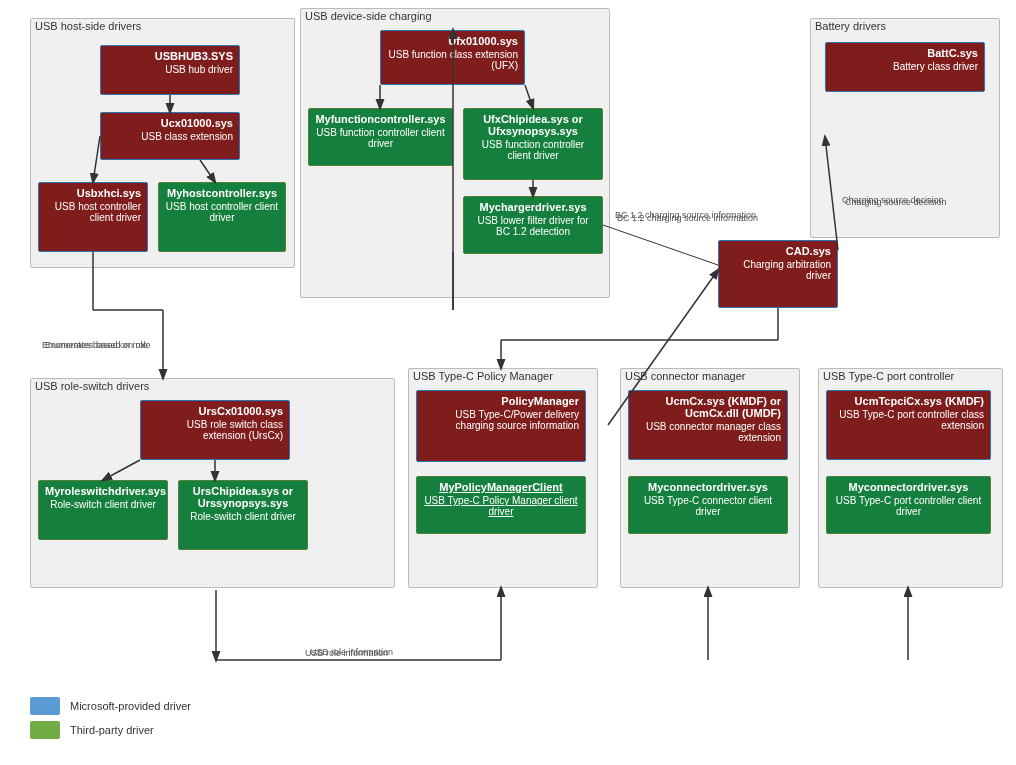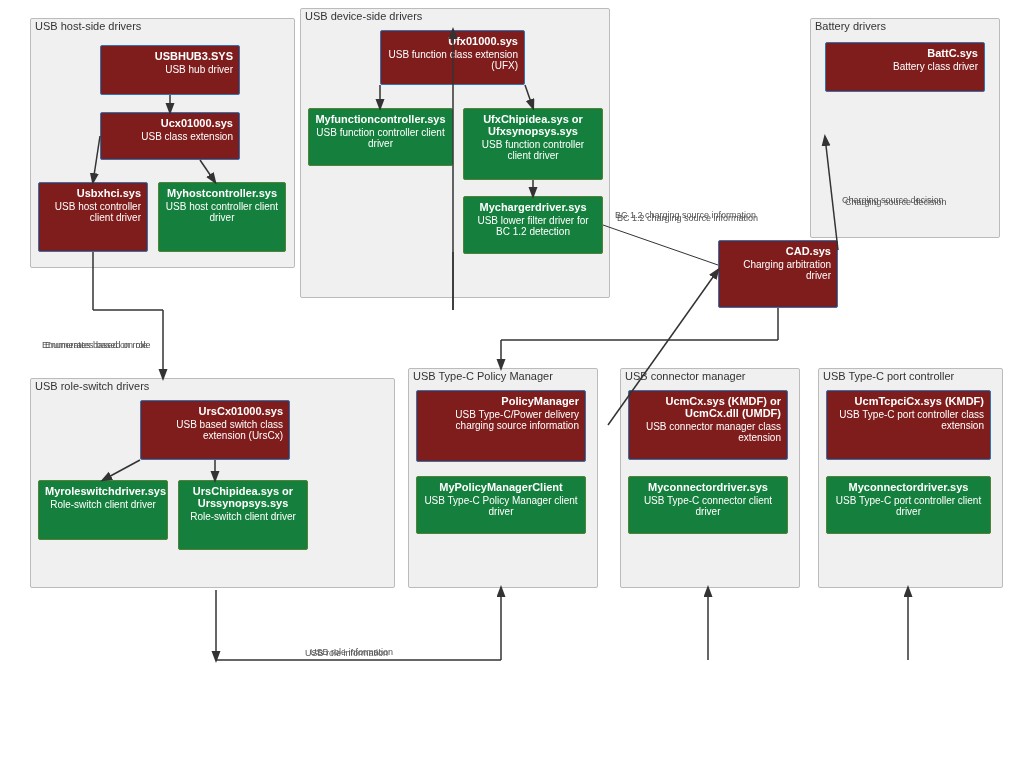--- a/index.html
+++ b/index.html
@@ -110,21 +110,21 @@
     <span class="box-desc">USB host controller client driver</span>
   </div>
 
   <div class="box-green" style="left:158px; top:182px; width:128px; height:70px;">
     <span class="box-title">Myhostcontroller.sys</span>
     <span class="box-desc">USB host controller client driver</span>
   </div>
 
   <div class="group-box" style="left:300px; top:8px; width:310px; height:290px;">
   </div>
-  <span class="group-label" style="left:305px; top:10px;">USB device-side drivers</span>
+  <span class="group-label" style="left:305px; top:10px;">USB device-side charging</span>
 
   <div class="box-blue" style="left:380px; top:30px; width:145px; height:55px;">
     <span class="box-title">Ufx01000.sys</span>
     <span class="box-desc">USB function class extension (UFX)</span>
   </div>
 
   <div class="box-green" style="left:308px; top:108px; width:145px; height:58px;">
     <span class="box-title">Myfunctioncontroller.sys</span>
     <span class="box-desc">USB function controller client driver</span>
   </div>
@@ -153,21 +153,21 @@
     <span class="box-title">CAD.sys</span>
     <span class="box-desc">Charging arbitration driver</span>
   </div>
 
   <div class="group-box" style="left:30px; top:378px; width:365px; height:210px;">
   </div>
   <span class="group-label" style="left:35px; top:380px;">USB role-switch drivers</span>
 
   <div class="box-blue" style="left:140px; top:400px; width:150px; height:60px;">
     <span class="box-title">UrsCx01000.sys</span>
-    <span class="box-desc">USB based switch class extension (UrsCx)</span>
+    <span class="box-desc">USB role switch class extension (UrsCx)</span>
   </div>
 
   <div class="box-green" style="left:38px; top:480px; width:130px; height:60px;">
     <span class="box-title">Myroleswitchdriver.sys</span>
     <span class="box-desc">Role-switch client driver</span>
   </div>
 
   <div class="box-green" style="left:178px; top:480px; width:130px; height:70px;">
     <span class="box-title">UrsChipidea.sys or Urssynopsys.sys</span>
     <span class="box-desc">Role-switch client driver</span>
@@ -175,21 +175,21 @@
 
   <div class="group-box" style="left:408px; top:368px; width:190px; height:220px;">
   </div>
   <span class="group-label" style="left:413px; top:370px;">USB Type-C Policy Manager</span>
 
   <div class="box-blue" style="left:416px; top:390px; width:170px; height:72px;">
     <span class="box-title">PolicyManager</span>
     <span class="box-desc">USB Type-C/Power delivery charging source information</span>
   </div>
 
-  <div class="box-green" style="left:416px; top:476px; width:170px; height:58px;">
+  <div class="box-green" style="left:416px; top:476px; width:170px; height:58px;text-decoration:underline;">
     <span class="box-title">MyPolicyManagerClient</span>
     <span class="box-desc">USB Type-C Policy Manager client driver</span>
   </div>
 
   <div class="group-box" style="left:620px; top:368px; width:180px; height:220px;">
   </div>
   <span class="group-label" style="left:625px; top:370px;">USB connector manager</span>
 
   <div class="box-blue" style="left:628px; top:390px; width:160px; height:70px;">
     <span class="box-title">UcmCx.sys (KMDF) or UcmCx.dll (UMDF)</span>
@@ -276,14 +276,24 @@
   </svg>
 
   <span style="position:absolute; left:617px; top:213px; font-size:9px; color:#555; white-space:nowrap;">BC 1.2 charging source information</span>
 
   <span style="position:absolute; left:842px; top:195px; font-size:9px; color:#555; white-space:nowrap;">Charging source decision</span>
 
   <span style="position:absolute; left:42px; top:340px; font-size:9px; color:#555; white-space:nowrap;">Enumerates based on role</span>
 
   <span style="position:absolute; left:305px; top:648px; font-size:9px; color:#555; white-space:nowrap;">USB role information</span>
 
+  <div class="legend-area">
+    <div class="legend-item">
+      <div class="legend-box" style="background:#5b9bd5;"></div>
+      <span class="legend-text">Microsoft-provided driver</span>
+    </div>
+    <div class="legend-item">
+      <div class="legend-box" style="background:#70ad47;"></div>
+      <span class="legend-text">Third-party driver</span>
+    </div>
+  </div>
 
 </div>
 
 </body></html>

